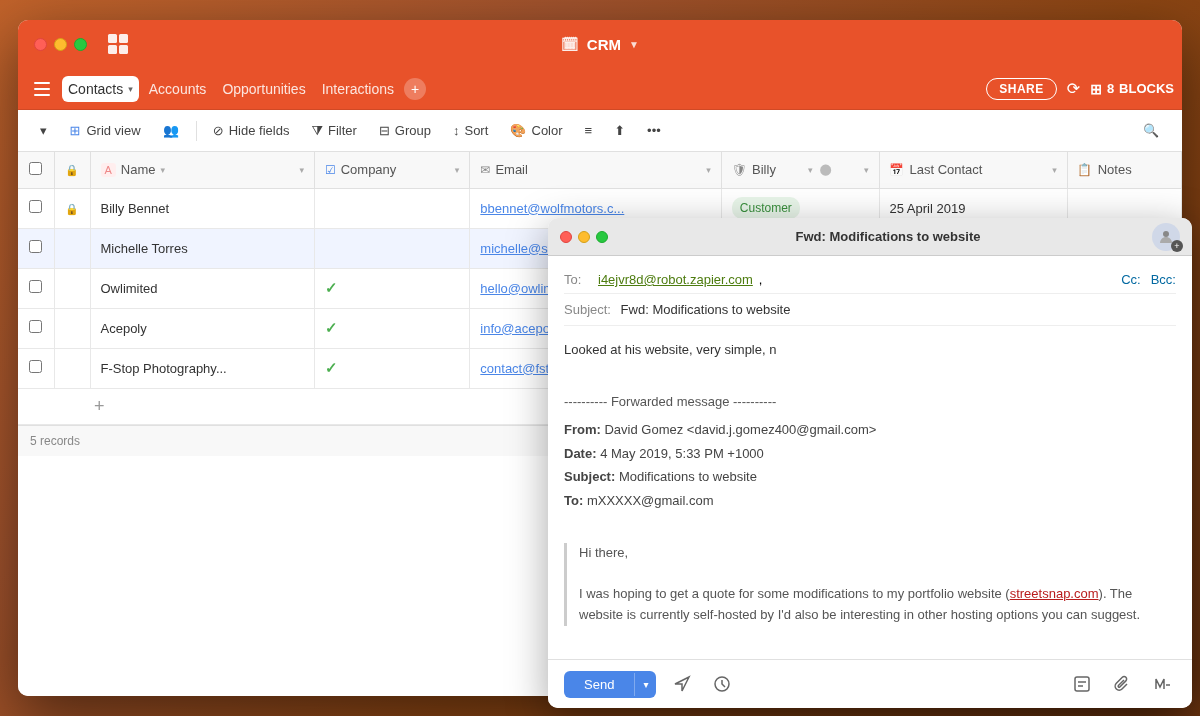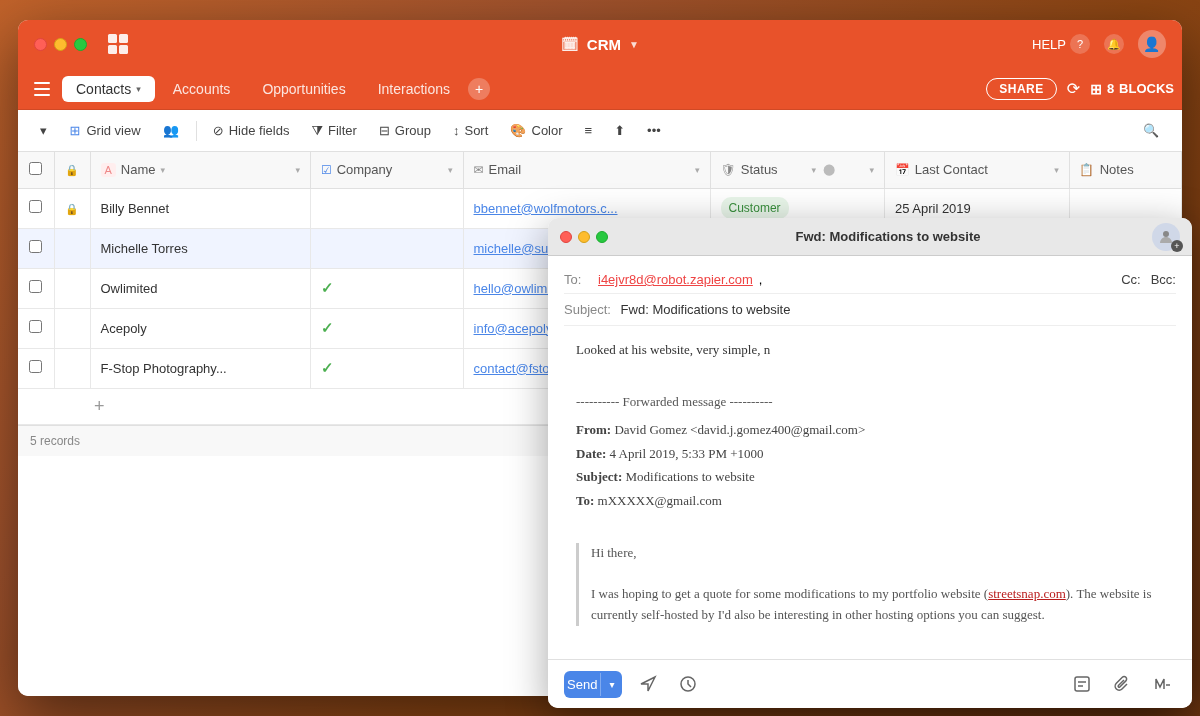--- a/index.html
+++ b/index.html
@@ -137,21 +137,21 @@
       display: flex;
       align-items: center;
       justify-content: center;
       color: white;
       font-size: 16px;
       cursor: pointer;
       border-radius: 5px;
     }
 
     .nav-tab {
-      padding: 5px 14px;
+      padding: 5px 6px;
       border-radius: 6px;
       font-size: 14px;
       font-weight: 500;
       color: rgba(255,255,255,0.85);
       cursor: pointer;
       display: flex;
       align-items: center;
       gap: 5px;
     }
     .nav-tab.active {
@@ -459,53 +459,52 @@
       gap: 6px;
       padding: 6px 0;
       border-bottom: 1px solid #eee;
       font-size: 13px;
     }
     .email-label {
       color: #888;
       min-width: 28px;
     }
     .email-address {
-      color: #ef4444;
+      color: #4d7c0f;
       text-decoration: underline;
     }
     .email-cc-bcc {
       margin-left: auto;
       display: flex;
       gap: 10px;
-      color: #404040;
+      color: #0369a1;
       font-size: 13px;
       justify-content: flex-end;
     }
 
     .email-subject-row {
       padding: 8px 0;
       border-bottom: 1px solid #eee;
       font-size: 13px;
     }
     .email-subject-label {
       color: #888;
       margin-right: 6px;
     }
     .email-subject-value {
       color: #333;
     }
 
     .email-body {
       flex: 1;
-      padding: 14px 28px;
+      padding: 14px 16px;
       overflow-y: auto;
       font-size: 13px;
       line-height: 1.6;
       color: #333;
-      font-family: Liberation Serif, serif;
     }
     .email-body .fwd-line {
       color: #555;
       margin: 10px 0 6px;
     }
     .email-body .fwd-meta {
       color: #444;
       font-size: 13px;
       line-height: 1.8;
     }
@@ -540,21 +539,21 @@
       gap: 0;
       background: #4a86e8;
       color: white;
       border-radius: 6px;
       font-size: 13px;
       font-weight: 500;
       cursor: pointer;
       overflow: hidden;
     }
     .send-label {
-      padding: 6px 3px;
+      padding: 6px 20px;
     }
     .send-arrow {
       padding: 6px 8px;
       border-left: 1px solid rgba(255,255,255,0.3);
       font-size: 10px;
     }
 
     .footer-icon {
       width: 28px;
       height: 28px;
@@ -586,28 +585,20 @@
         <rect x="2" y="2" width="9" height="9" rx="1.5" fill="white" opacity="0.9"></rect>
         <rect x="13" y="2" width="9" height="9" rx="1.5" fill="white" opacity="0.9"></rect>
         <rect x="2" y="13" width="9" height="9" rx="1.5" fill="white" opacity="0.9"></rect>
         <rect x="13" y="13" width="9" height="9" rx="1.5" fill="white" opacity="0.9"></rect>
       </svg>
     </div>
     <div class="titlebar-center">
       <span class="crm-icon">🗓</span>
       <span>CRM</span>
       <span class="dropdown-arrow">▼</span>
-    </div>
-    <div class="titlebar-right">
-      <div class="help-btn">
-        <span>HELP</span>
-        <div class="titlebar-icon">?</div>
-      </div>
-      <div class="titlebar-icon">🔔</div>
-      <div class="avatar-icon">👤</div>
     </div>
   </div>
 
   <div class="navbar">
     <div class="hamburger-btn">
       <svg width="16" height="14" viewBox="0 0 16 14" fill="white">
         <rect y="0" width="16" height="2" rx="1"></rect>
         <rect y="6" width="16" height="2" rx="1"></rect>
         <rect y="12" width="16" height="2" rx="1"></rect>
       </svg>
@@ -715,21 +706,21 @@
           <th>
             <div class="col-header">
               <span style="color:#888;font-size:12px">✉</span>
               <span>Email</span>
               <span class="col-filter-arrow">▾</span>
             </div>
           </th>
           <th>
             <div class="col-header">
               <span style="color:#888;font-size:12px">🛡</span>
-              <span>Status</span>
+              <span>Billy</span>
               <span class="col-filter-arrow">▾</span>
               <span style="color:#bbb;font-size:11px;margin-left:2px">⬤</span>
               <span class="col-filter-arrow">▾</span>
             </div>
           </th>
           <th>
             <div class="col-header">
               <span style="color:#888;font-size:12px">📅</span>
               <span>Last Contact</span>
               <span class="col-filter-arrow">▾</span>
@@ -842,21 +833,21 @@
       <span class="email-subject-value">Fwd: Modifications to website</span>
     </div>
   </div>
 
   <div class="email-body">
     <p>Looked at his website, very simple, n</p>
     <br>
     <p class="fwd-line">---------- Forwarded message ----------</p>
     <div class="fwd-meta">
       <p><strong>From:</strong> <span>David Gomez &lt;david.j.gomez400@gmail.com&gt;</span></p>
-      <p><strong>Date:</strong> <span>4 April 2019, 5:33 PM +1000</span></p>
+      <p><strong>Date:</strong> <span>4 May 2019, 5:33 PM +1000</span></p>
       <p><strong>Subject:</strong> <span>Modifications to website</span></p>
       <p><strong>To:</strong> <span>mXXXXX@gmail.com</span></p>
     </div>
     <br>
     <div class="quoted-block">
       <p>Hi there,</p>
       <br>
       <p>I was hoping to get a quote for some modifications to my portfolio website (<span class="fwd-link">streetsnap.com</span>). The website is currently self-hosted by I'd also be interesting in other hosting options you can suggest.</p>
     </div>
   </div>

